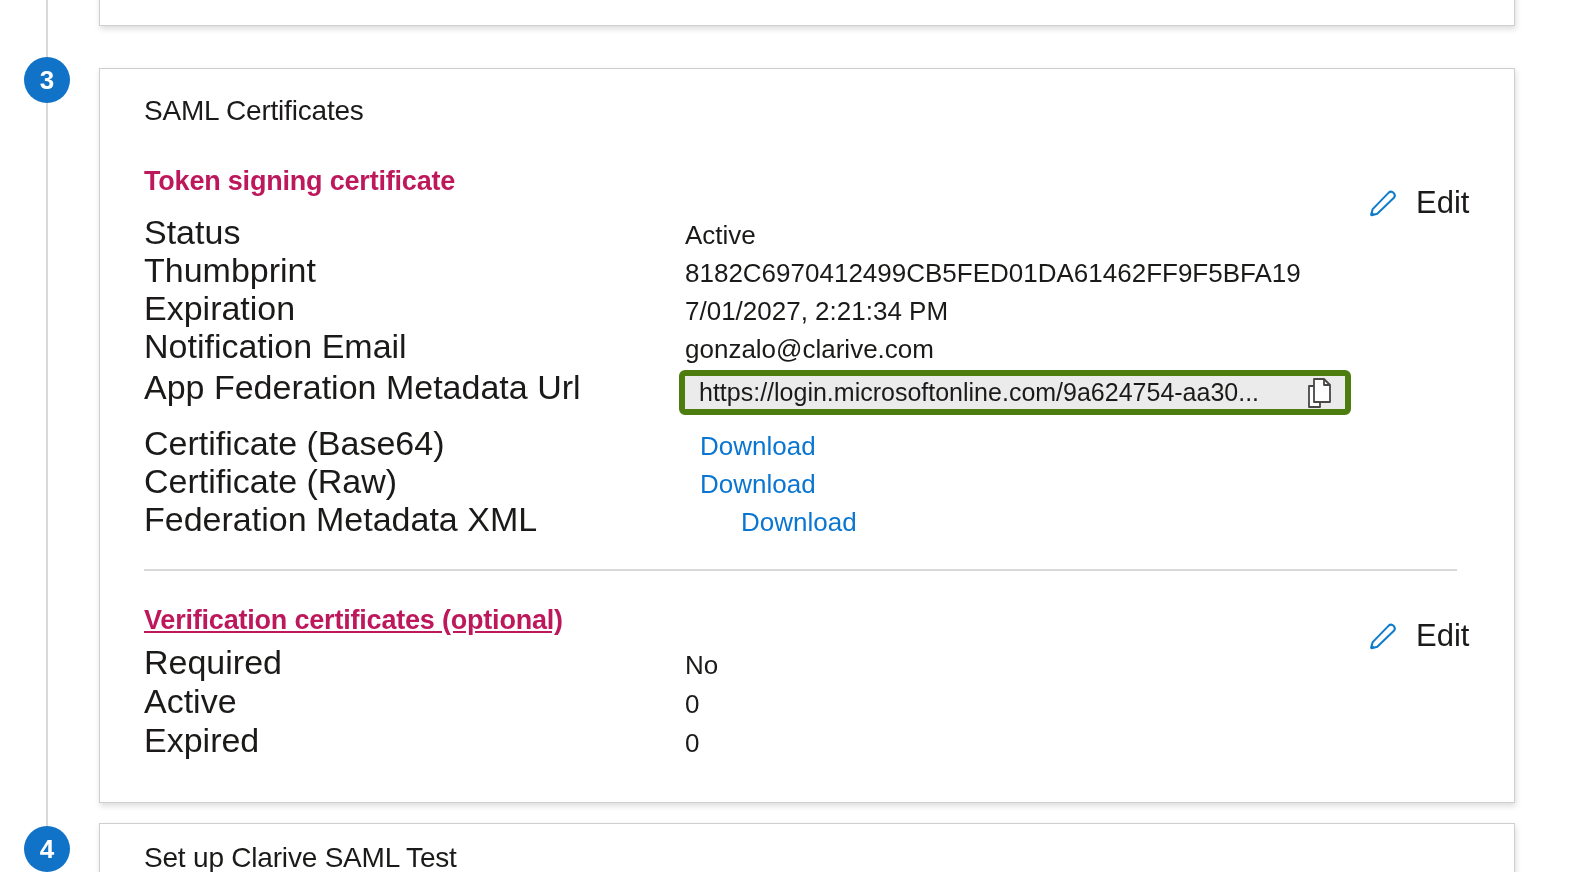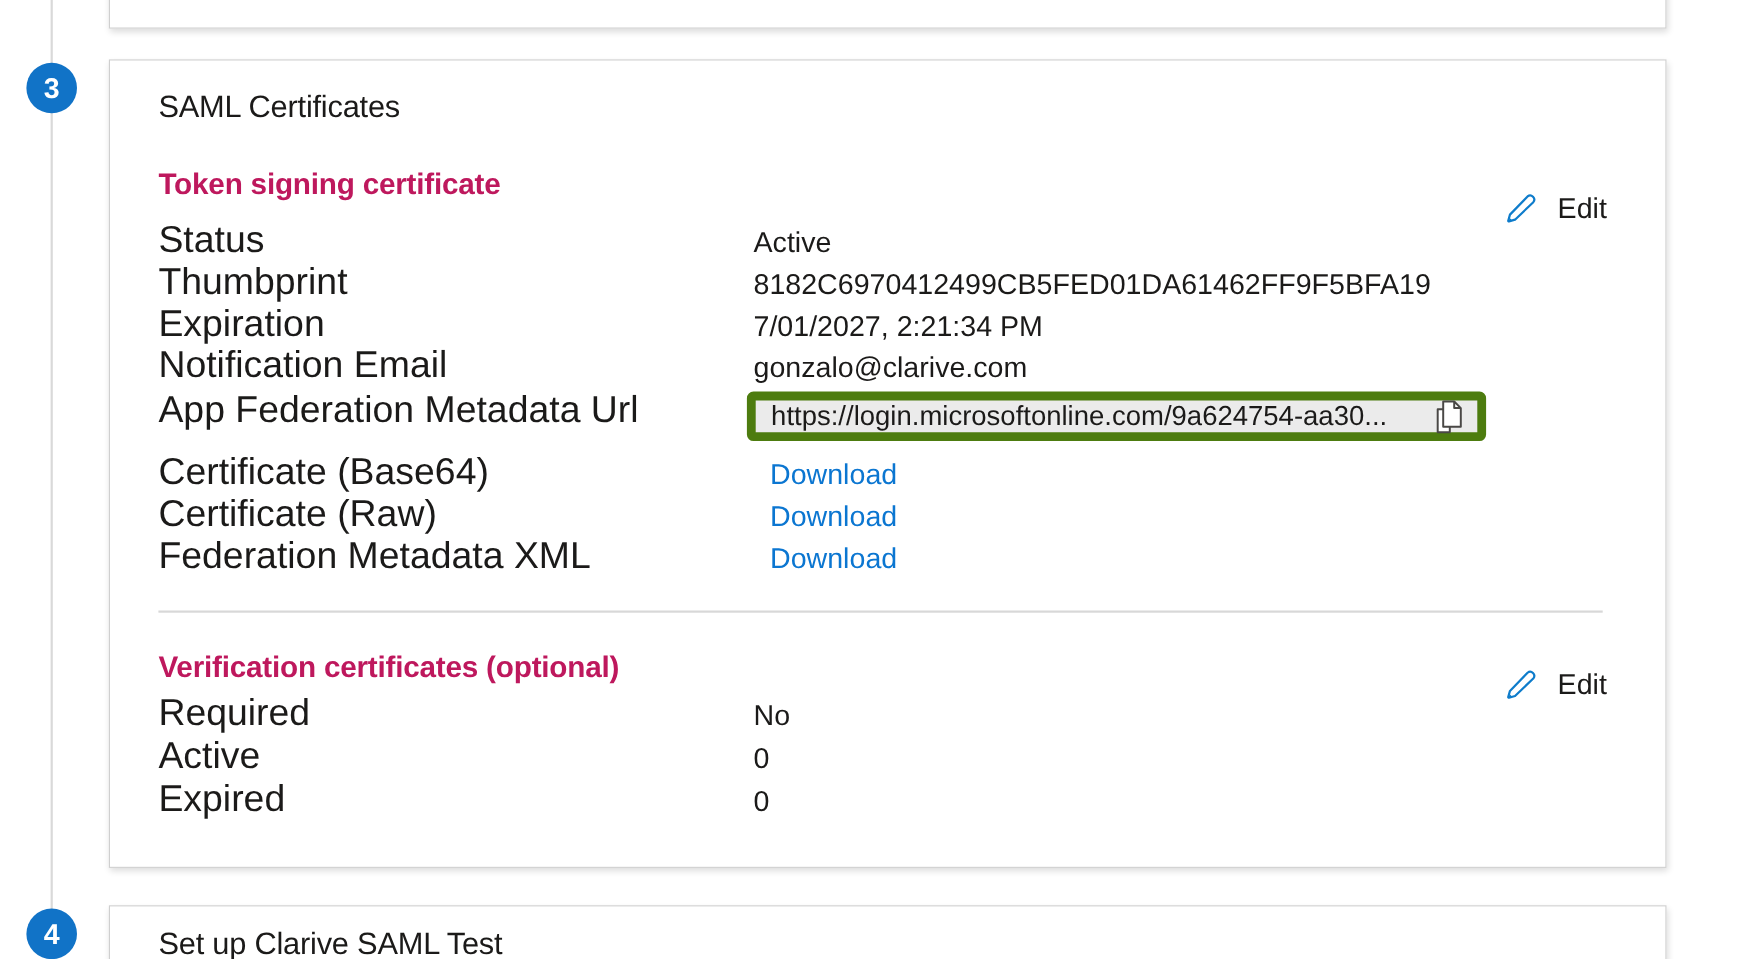--- a/index.html
+++ b/index.html
@@ -27,59 +27,59 @@
   .step-circle.s4 { top: 826px; }
 
   
   .card {
     position: absolute; left: 99px; width: 1416px; background: #ffffff;
     border: 1px solid #cfcfcf;
     box-shadow: 1px 3px 6px rgba(0,0,0,0.14);
     z-index: 2;
   }
   .card-prev { top: -24px; height: 50px; }
-  .card-main { top: 54px; height: 735px; }
+  .card-main { top: 68px; height: 735px; }
   .card-next { top: 823px; height: 110px; }
 
   .card-title {
     position: absolute; left: 44px; font-size: 28px; line-height: 30px;
     color: #1b1a19; letter-spacing: -0.2px;
   }
   .card-main .card-title { top: 27px; }
   .card-next .card-title { top: 19px; }
 
   .section-heading {
     position: absolute; left: 44px; font-size: 27px; font-weight: bold;
     line-height: 30px; letter-spacing: -0.2px; color: #be185d;
   }
   .heading-token { top: 97px; }
-  .heading-verification { top: 536px; }
+  .heading-verification { top: 536px; text-decoration: underline; }
 
   
   .row { position: absolute; left: 44px; display: flex; align-items: baseline; line-height: 30px; }
   .row .lbl { flex: 0 0 541px; width: 541px; font-size: 34px; color: #1b1a19; }
   .row .val { font-size: 26px; color: #1b1a19; white-space: nowrap; }
   .row a.link { font-size: 26px; color: #0b76d1; text-decoration: none; cursor: pointer; margin-left: 15px; }
 
   .row-status       { top: 148px; }
   .row-thumbprint   { top: 186px; justify-content: space-between; }
   .row-expiration   { top: 224px; }
   .row-email        { top: 262px; }
   .row-metadata-url { top: 303px; }
   .row-base64       { top: 359px; }
   .row-raw          { top: 397px; }
-  .row-fedxml       { top: 435px; }
+  .row-fedxml       { top: 435px; gap: 41px; }
   .row-required     { top: 578px; }
   .row-active       { top: 617px; }
   .row-expired      { top: 656px; }
 
   
   .url-box {
     position: absolute; left: 579px; top: 301px; width: 672px; height: 45px;
-    background: #ebebeb; border: 8px solid #4d7c0f; border-radius: 6px;
+    background: #ebebeb; border: 6px solid #4d7c0f; border-radius: 6px;
     display: flex; align-items: center; padding: 0 48px 0 14px;
     cursor: text;
   }
   .url-box .url-text {
     font-size: 25px; color: #1b1a19; white-space: nowrap; overflow: hidden;
   }
   .copy-btn {
     position: absolute; right: 10px; top: 50%; transform: translateY(-50%);
     width: 32px; height: 34px; border: none; background: transparent;
     padding: 0; cursor: pointer; display: flex; align-items: center; justify-content: center;
@@ -91,21 +91,21 @@
     background: #d8d8d8;
   }
 
   
   .edit-btn {
     position: absolute; left: 1267px; height: 34px;
     display: flex; align-items: center; gap: 17px;
     background: transparent; border: none; padding: 0; cursor: pointer;
     font-family: "Liberation Sans", sans-serif;
   }
-  .edit-btn .edit-label { font-size: 26px; color: #1b1a19; }
+  .edit-btn .edit-label { font-size: 31px; color: #1b1a19; }
   .edit-token { top: 117px; }
   .edit-verification { top: 550px; }
   .pencil { width: 32px; height: 32px; }
 </style>
 </head>
 <body>
 
 <div class="timeline"></div>
 <div class="step-circle s3">3</div>
 <div class="step-circle s4">4</div>

